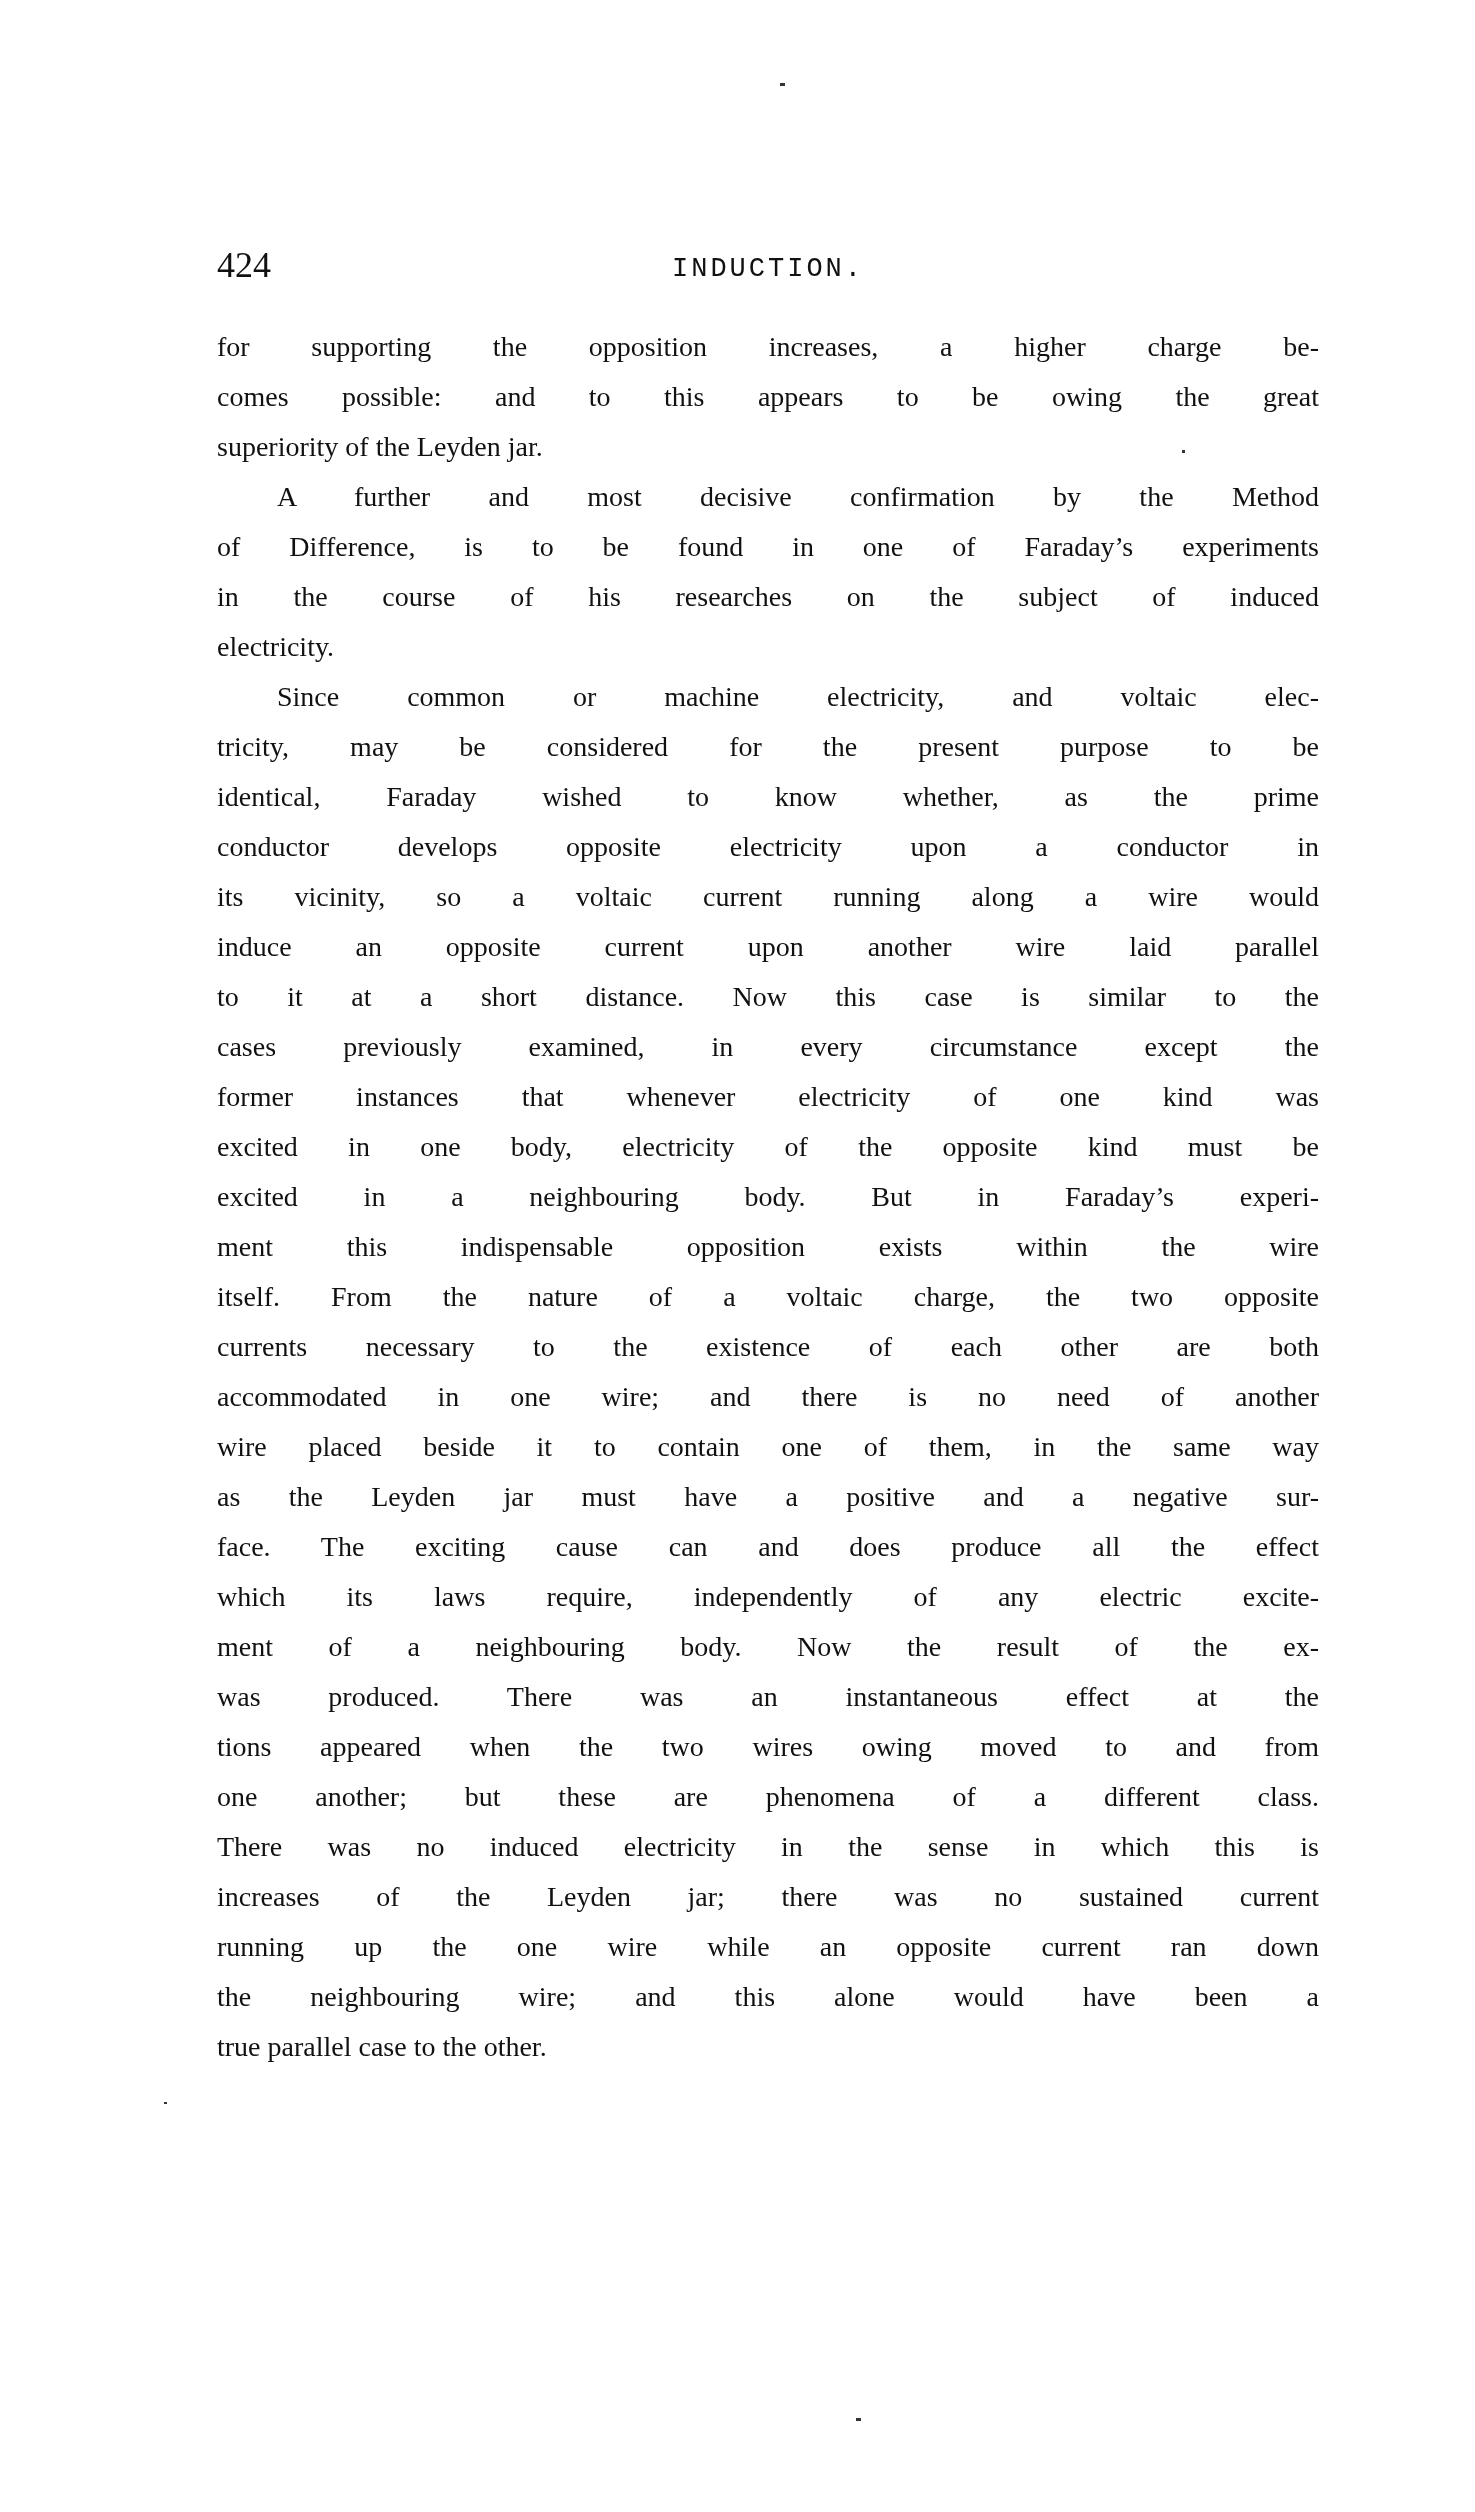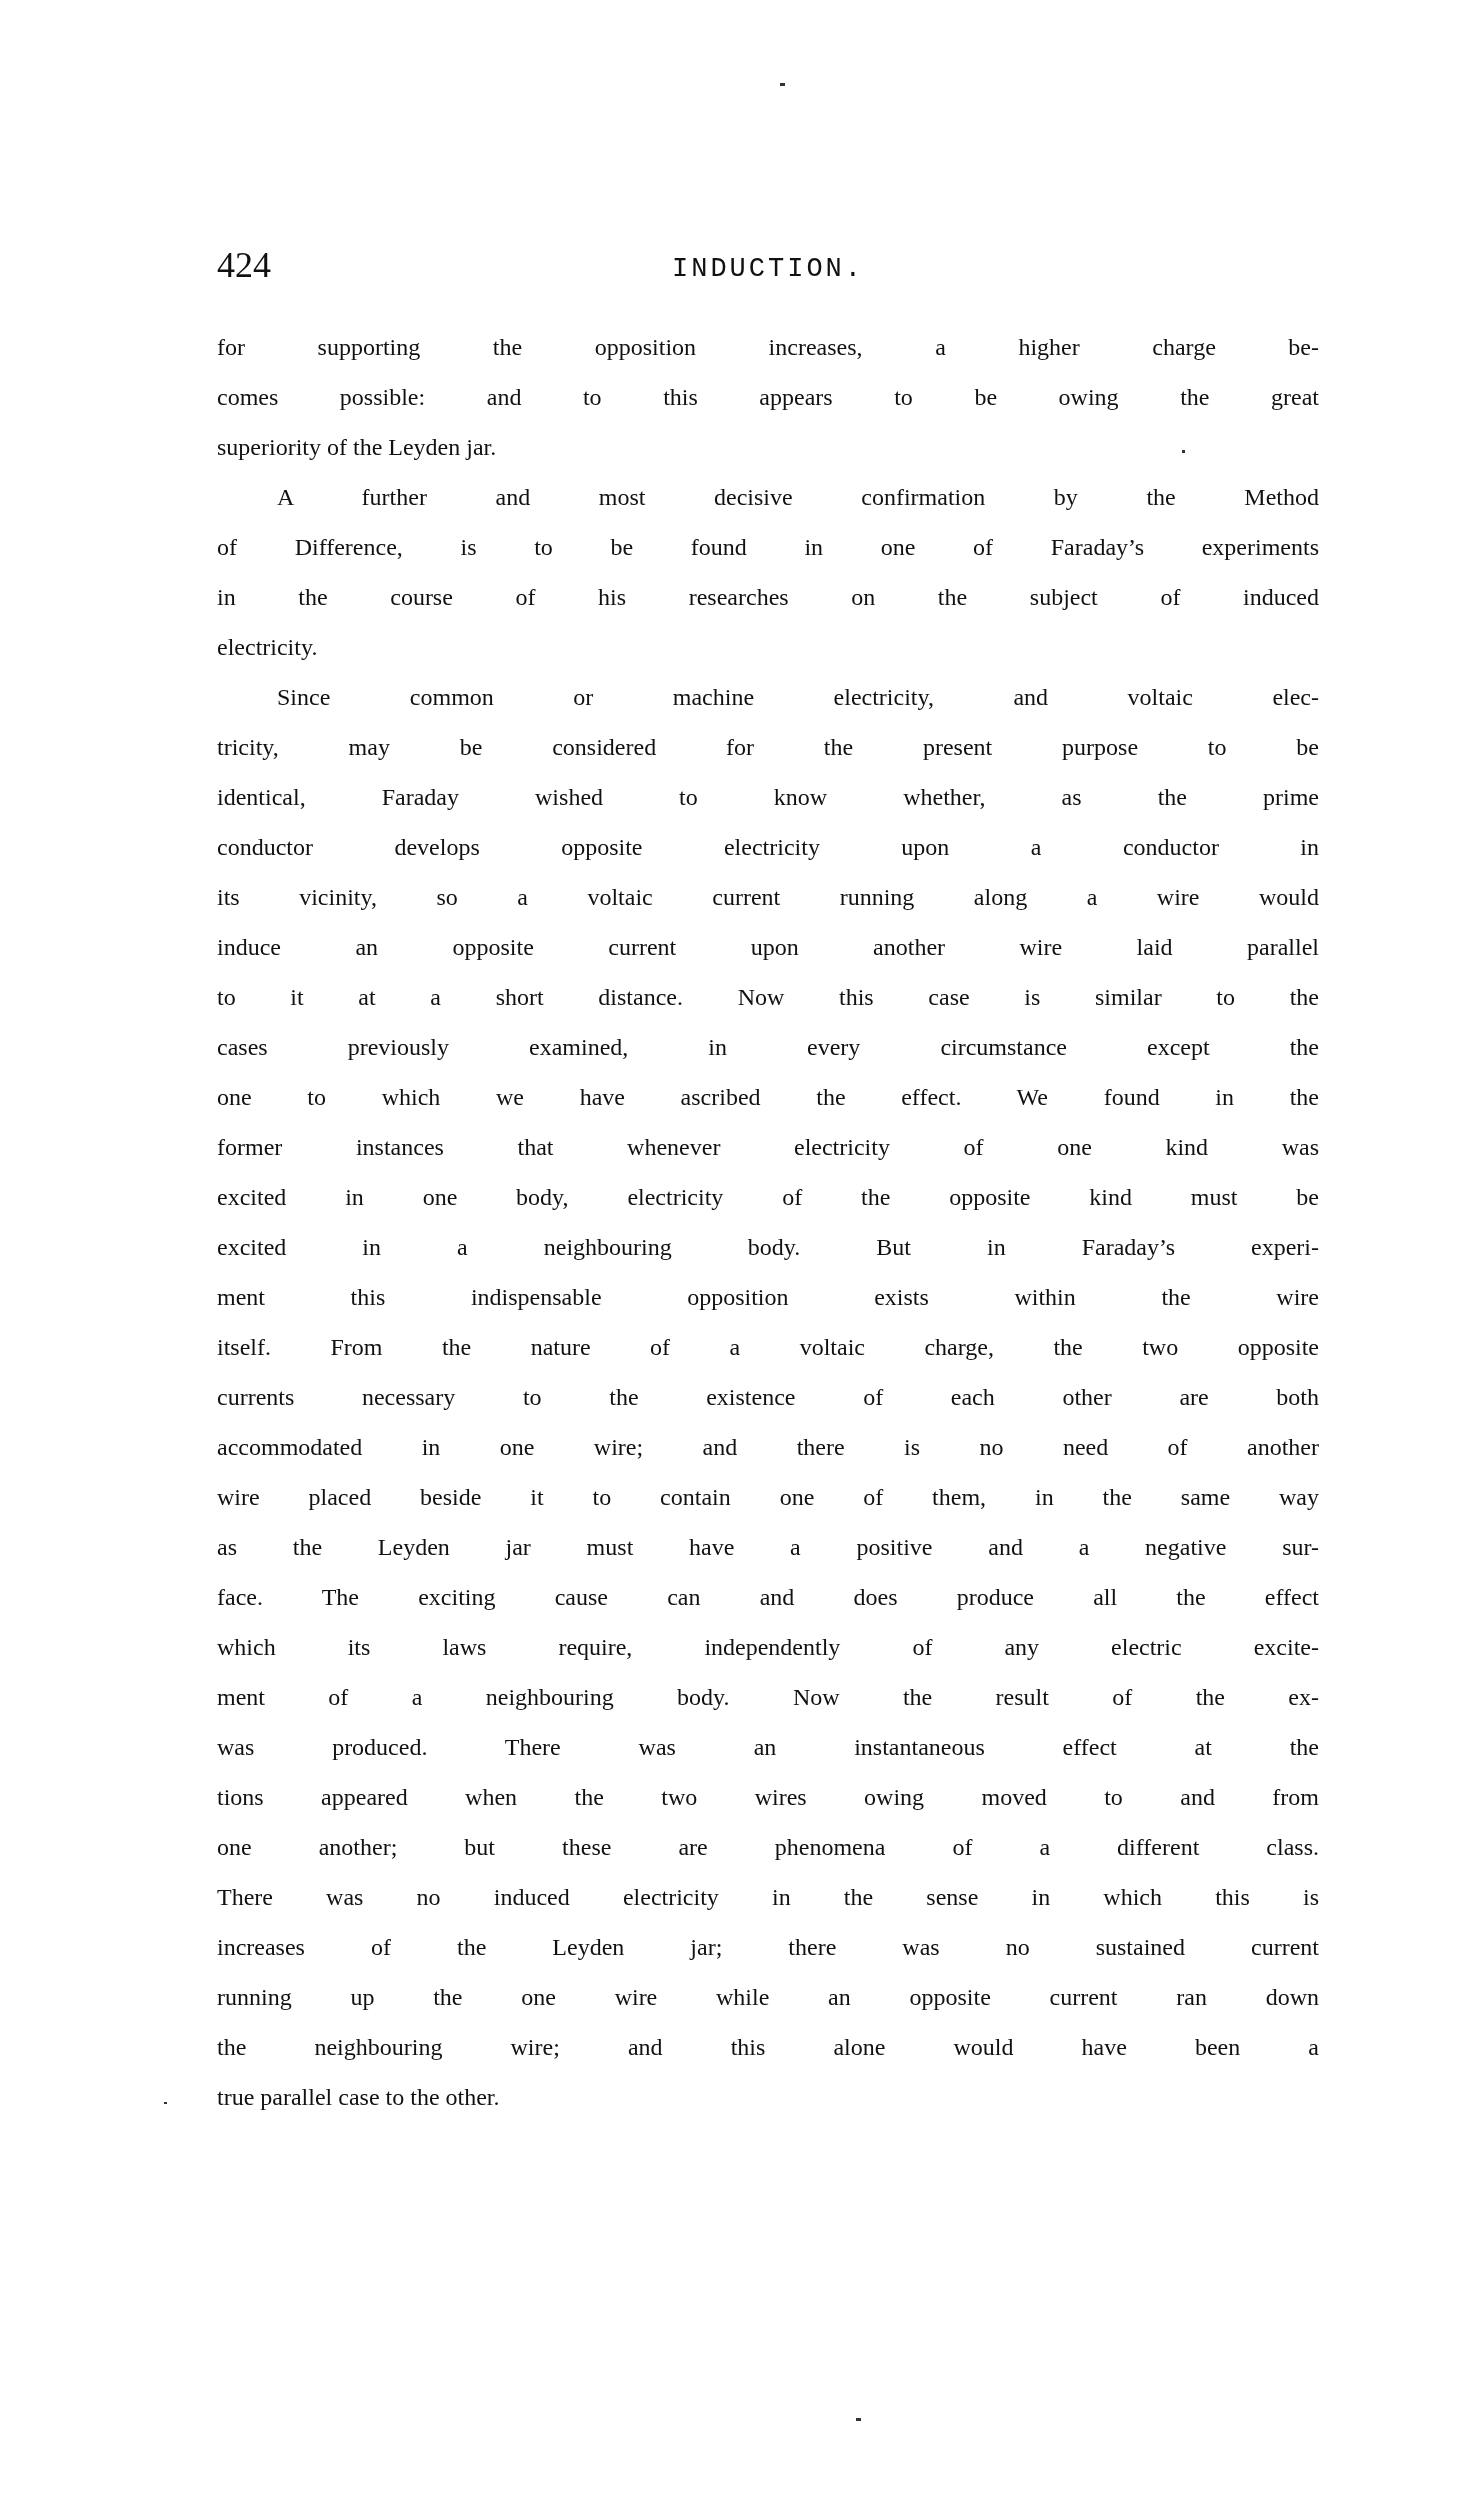--- a/index.html
+++ b/index.html
@@ -19,21 +19,21 @@
   .running-head {
     position: absolute; left: 0; right: 0; top: 3.6px; text-align: center;
     font-size: 27px; letter-spacing: 3px; line-height: 54px;
     font-variant: small-caps; text-transform: uppercase; font-family: Liberation Mono, monospace;
   }
   .body-text {
     position: absolute; left: 217px; top: 322px; width: 1102px;
   }
   .line {
     display: block; height: 50px; line-height: 50px;
-    font-size: 24px; white-space: nowrap;
+    font-size: 28px; white-space: nowrap;
     text-align: justify; text-align-last: justify;
   }
   .line.last { text-align-last: left; }
   .line.indent { padding-left: 60px; }
 </style>
 </head>
 <body>
 
 <div class="page">
   <div class="speck" style="left:780px;top:83px;width:4.8px;height:3px;"></div>
@@ -60,21 +60,20 @@
       </div>
       <div>
         <span class="line indent">Since common or machine electricity, and voltaic elec-</span>
         <span class="line">tricity, may be considered for the present purpose to be</span>
         <span class="line">identical, Faraday wished to know whether, as the prime</span>
         <span class="line">conductor develops opposite electricity upon a conductor in</span>
         <span class="line">its vicinity, so a voltaic current running along a wire would</span>
         <span class="line">induce an opposite current upon another wire laid parallel</span>
         <span class="line">to it at a short distance.  Now this case is similar to the</span>
         <span class="line">cases previously examined, in every circumstance except the</span>
-        <span class="line">one to which we have ascribed the effect.  We found in the</span>
         <span class="line">former instances that whenever electricity of one kind was</span>
         <span class="line">excited in one body, electricity of the opposite kind must be</span>
         <span class="line">excited in a neighbouring body.  But in Faraday’s experi-</span>
         <span class="line">ment this indispensable opposition exists within the wire</span>
         <span class="line">itself.  From the nature of a voltaic charge, the two opposite</span>
         <span class="line">currents necessary to the existence of each other are both</span>
         <span class="line">accommodated in one wire; and there is no need of another</span>
         <span class="line">wire placed beside it to contain one of them, in the same way</span>
         <span class="line">as the Leyden jar must have a positive and a negative sur-</span>
         <span class="line">face.  The exciting cause can and does produce all the effect</span>

